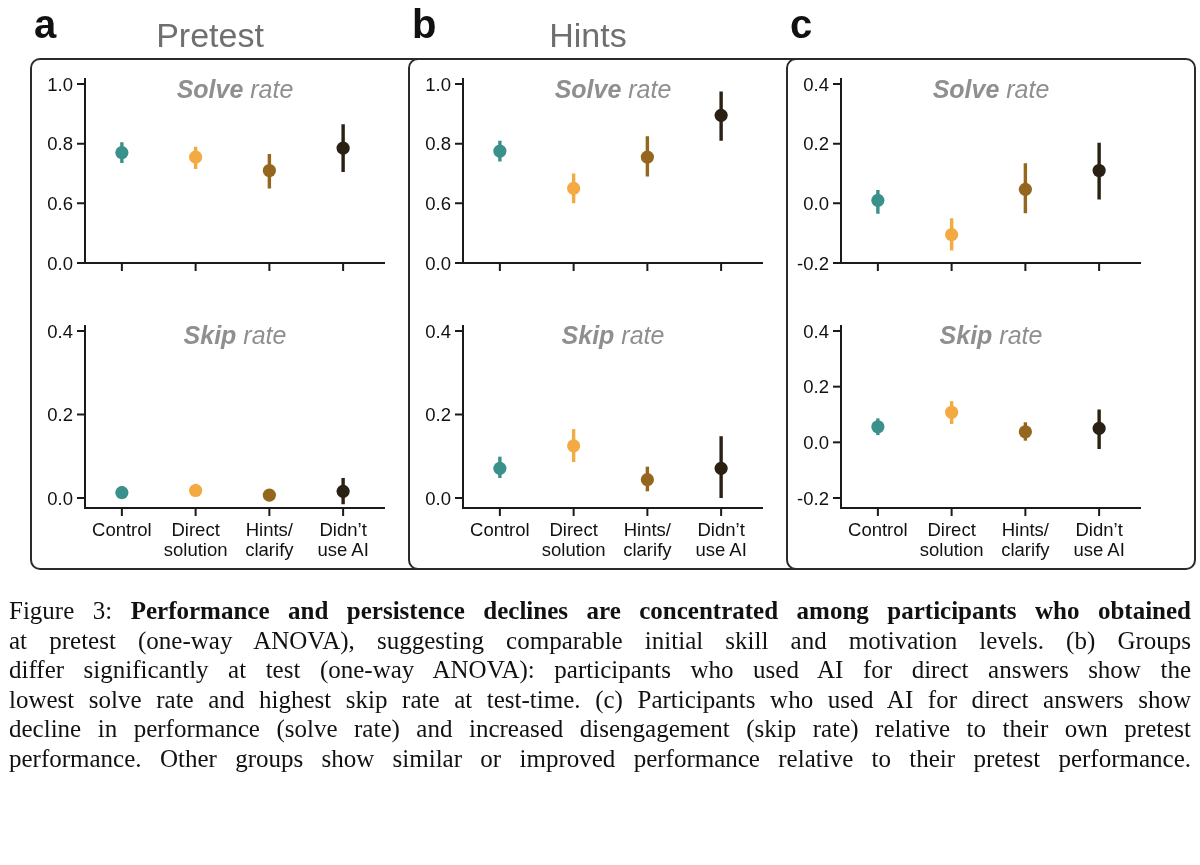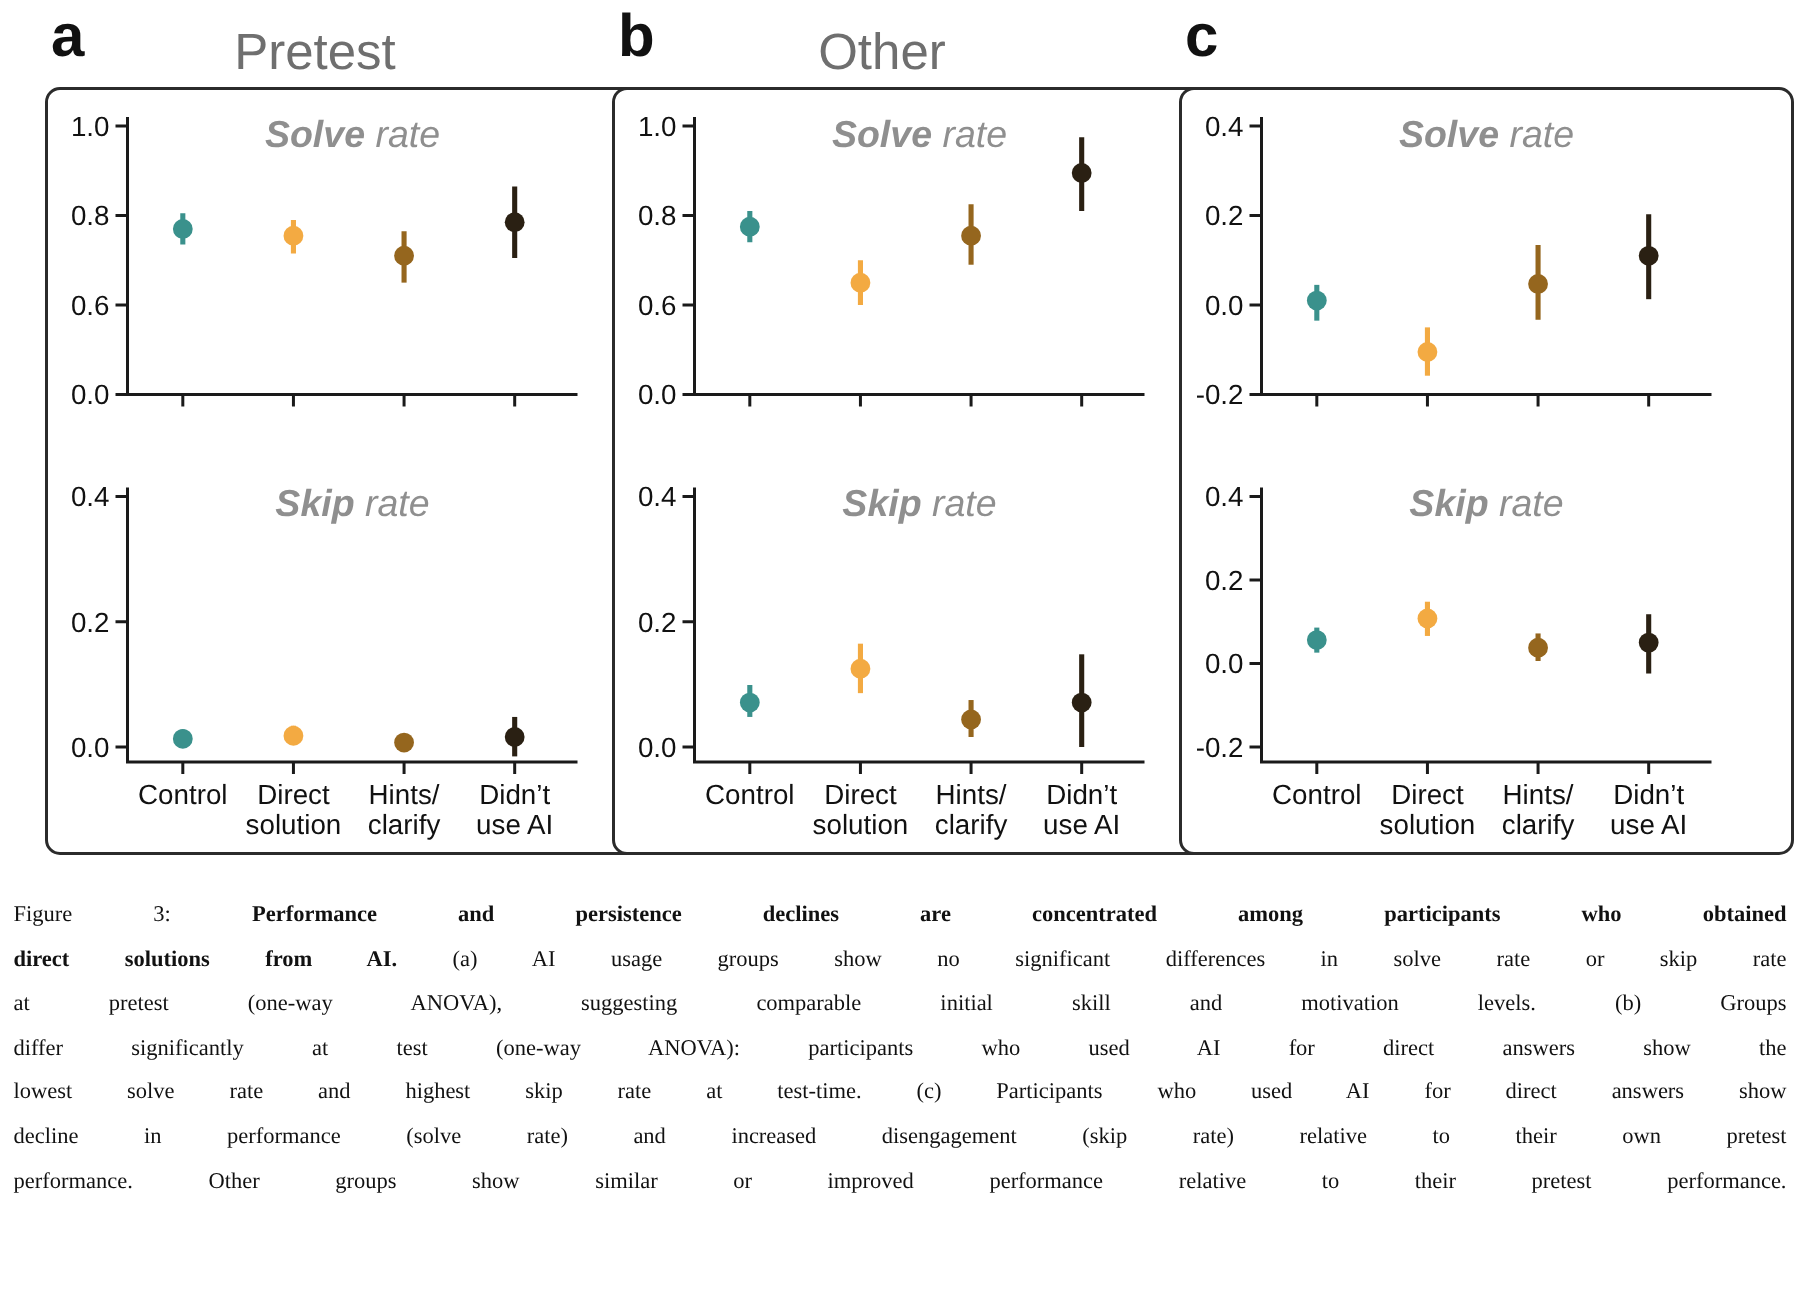--- a/index.html
+++ b/index.html
@@ -12,21 +12,21 @@
                 color:#111;line-height:1;}
   .panel-title{text-align:center;font-size:34px;color:#6f6f6f;padding-top:10px;line-height:1;}
   .panel-box{box-sizing:border-box;width:410px;height:512px;border:2px solid #2b2b2b;
              border-radius:10px;overflow:hidden;background:#fff;}
   svg.subplot{display:block;}
   svg text{font-family:"Liberation Sans",sans-serif;fill:#111;}
   .tick-label{font-size:18.5px;}
   .group-label{font-size:18.5px;}
   .metric{font-size:25px;font-style:italic;fill:#8f8f8f;}
   .caption{margin:26px 9px 0 9px;font-family:"Liberation Serif",serif;
-           font-size:15px;line-height:29.6px;color:#111;}
+           font-size:25px;line-height:29.6px;color:#111;}
   .cap-line{text-align:justify;text-align-last:justify;}
 </style>
 </head>
 <body>
 
 <div class="page">
   <div class="figure-row">
 
     <section class="panel">
       <div class="panel-head">
@@ -88,21 +88,21 @@
             <circle cx="311.125" cy="201.32" r="6.6" fill="#2A2013"></circle>
             <text x="311.125" y="246" text-anchor="middle" class="group-label">Didn’t</text>
             <text x="311.125" y="266" text-anchor="middle" class="group-label">use AI</text>
           </svg>
       </div>
     </section>
 
     <section class="panel">
       <div class="panel-head">
         <span class="panel-letter">b</span>
-        <div class="panel-title">Other</div>
+        <div class="panel-title">Hints</div>
       </div>
       <div class="panel-box">
         <svg class="subplot" width="356" height="230">
             <line x1="53" y1="18" x2="53" y2="203" stroke="#1a1a1a" stroke-width="2"></line>
             <line x1="52" y1="203" x2="353" y2="203" stroke="#1a1a1a" stroke-width="2"></line>
             <line x1="45" y1="24" x2="53" y2="24" stroke="#1a1a1a" stroke-width="2"></line>
             <text x="41" y="30.5" text-anchor="end" class="tick-label">1.0</text>
             <line x1="45" y1="83.6607" x2="53" y2="83.6607" stroke="#1a1a1a" stroke-width="2"></line>
             <text x="41" y="90.1607" text-anchor="end" class="tick-label">0.8</text>
             <line x1="45" y1="143.3393" x2="53" y2="143.3393" stroke="#1a1a1a" stroke-width="2"></line>
@@ -218,20 +218,19 @@
             <text x="311.125" y="246" text-anchor="middle" class="group-label">Didn’t</text>
             <text x="311.125" y="266" text-anchor="middle" class="group-label">use AI</text>
           </svg>
       </div>
     </section>
 
   </div>
 
   <div class="caption">
       <div class="cap-line"><span>Figure 3: </span><b>Performance and persistence declines are concentrated among participants who obtained</b></div>
-      <div class="cap-line"><b>direct solutions from AI.</b><span> (a) AI usage groups show no significant differences in solve rate or skip rate</span></div>
       <div class="cap-line"><span>at pretest (one-way ANOVA), suggesting comparable initial skill and motivation levels.  (b) Groups</span></div>
       <div class="cap-line"><span>differ significantly at test (one-way ANOVA): participants who used AI for direct answers show the</span></div>
       <div class="cap-line"><span>lowest solve rate and highest skip rate at test-time. (c) Participants who used AI for direct answers show</span></div>
       <div class="cap-line"><span>decline in performance (solve rate) and increased disengagement (skip rate) relative to their own pretest</span></div>
       <div class="cap-line"><span>performance. Other groups show similar or improved performance relative to their pretest performance.</span></div>
     </div>
 </div>
 
 </body></html>

